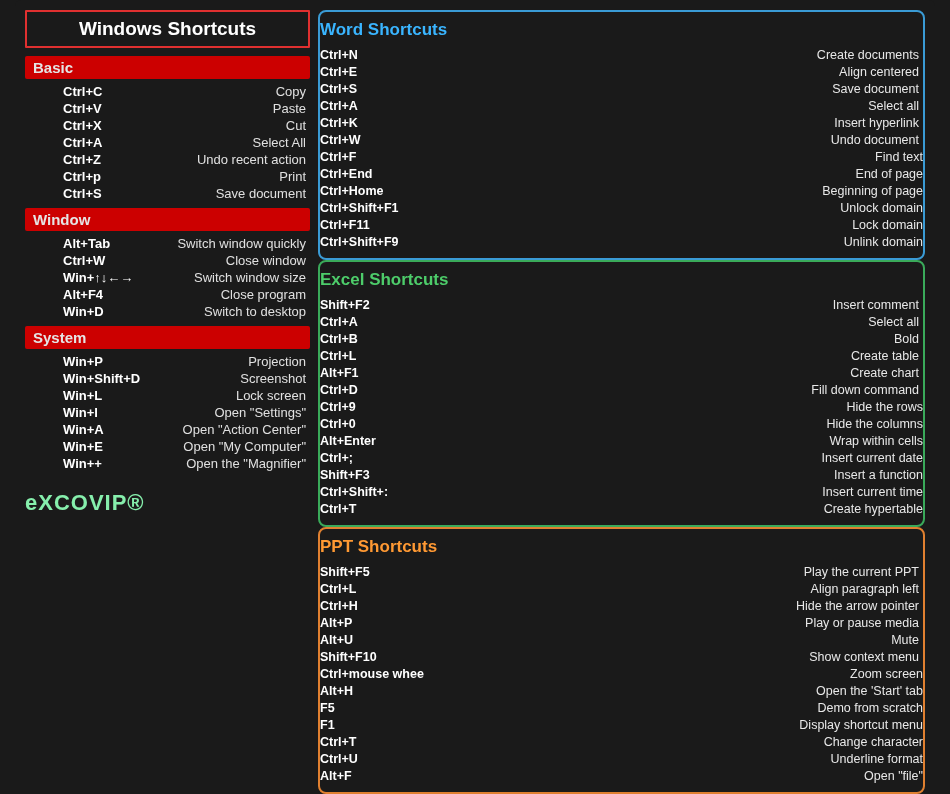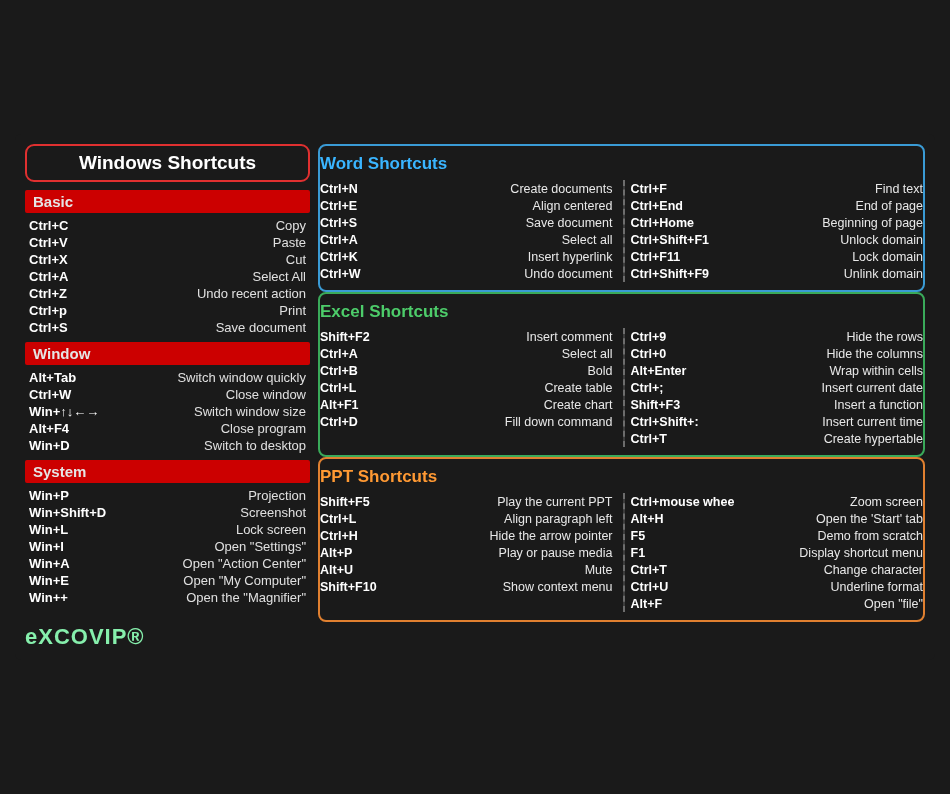--- a/index.html
+++ b/index.html
@@ -23,21 +23,21 @@
     
     .left-panel {
       width: 285px;
       flex-shrink: 0;
       display: flex;
       flex-direction: column;
       gap: 0;
     }
     .windows-title-box {
       border: 2.5px solid #e03030;
-      border-radius: 9px;
+      border-radius: 1px;
       padding: 6px 12px;
       text-align: center;
       margin-bottom: 8px;
     }
     .windows-title-box span {
       color: #fff;
       font-size: 19px;
       font-weight: bold;
     }
     .section-label {
@@ -53,20 +53,21 @@
       display: flex;
       justify-content: space-between;
       padding: 1px 4px;
       color: #fff;
       font-size: 13px;
     }
     .shortcut-row .key {
       color: #fff;
       font-weight: bold;
       white-space: nowrap;
+      margin-left: 34px;
     }
     .shortcut-row .desc {
       color: #e0e0e0;
     }
     .left-section {
       margin-bottom: 6px;
     }
     .brand {
       color: #86efac;
       font-size: 22px;
@@ -101,20 +102,21 @@
       font-weight: bold;
       margin-bottom: 6px;
     }
     .word-box .box-title { color: #3ab5ff; }
     .excel-box .box-title { color: #4dcc6a; }
     .ppt-box .box-title { color: #ff9933; }
 
     .two-col {
       display: flex;
       gap: 0;
+      flex-direction: column;
     }
     .col-half {
       flex: 1;
       padding-right: 4px;
     }
     .col-half:last-child { padding-right: 0; }
     .divider-v {
       width: 2px;
       background: rgba(255,255,255,0.15);
       margin: 0 6px;

